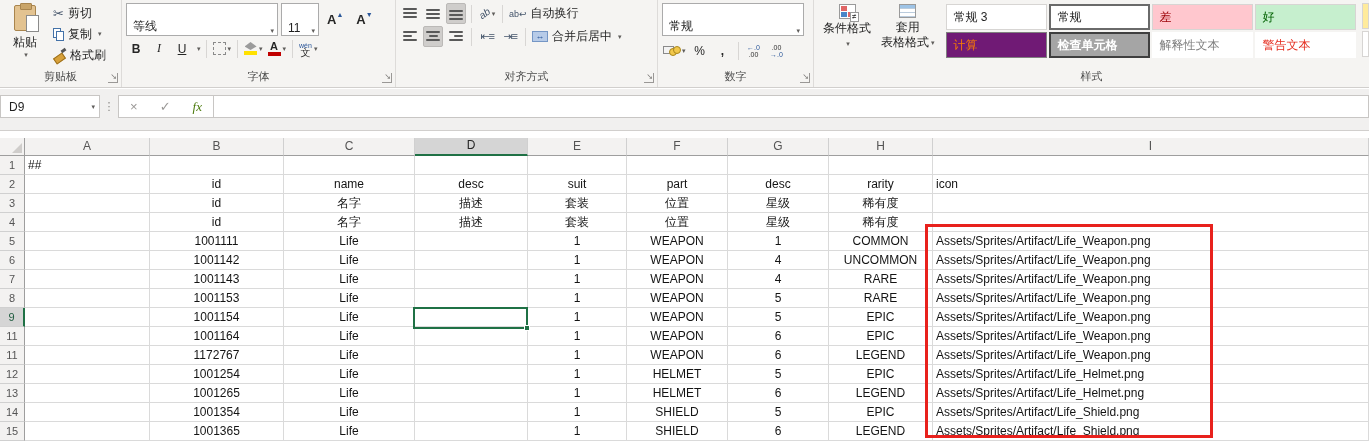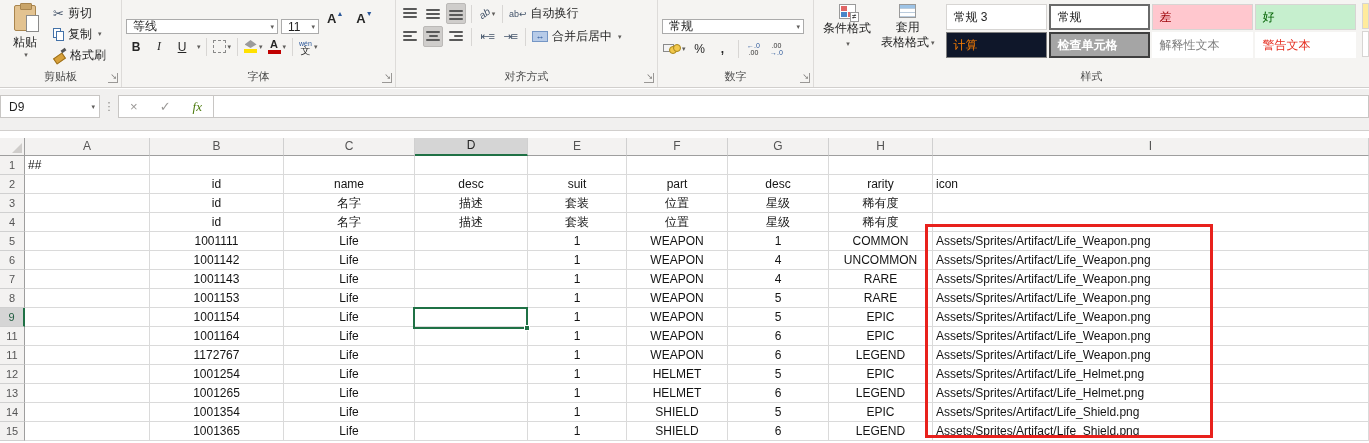--- a/index.html
+++ b/index.html
@@ -14,22 +14,22 @@
   .rg-body { flex:1; display:flex; padding:3px 4px 0 4px; }
   .rg-foot { height:18px; position:relative; display:flex; align-items:center; justify-content:center;
              font-size:11px; color:#4b4b4b; padding-bottom:3px; }
   .launcher { position:absolute; right:3px; bottom:4px; width:10px; height:10px;
               border:1px solid #9a9896; border-top:none; border-left:none; font-size:8px;
               line-height:7px; color:#7a7876; text-align:right; }
   .ribbtn { display:flex; align-items:center; justify-content:center; min-width:20px; height:21px;
             border:1px solid transparent; border-radius:2px; font-size:12px; color:#262626; cursor:default; }
   .pressed { background:#cfcdcb; border-color:#bbb9b7; }
   .drop { font-size:7px; color:#5f5d5b; margin-left:2px; }
-  .combo { display:flex; align-items:center; justify-content:space-between; background:#fff;
-           border:1px solid #ababab; height:15px; padding:0 3px 0 6px; font-size:12px; color:#1f1f1f;margin-top:16px; }
+  .combo { display:flex; align-items:flex-end; justify-content:space-between; background:#fff;
+           border:1px solid #ababab; height:33px; padding:0 3px 0 6px; font-size:12px; color:#1f1f1f; }
 
   
   .g-clip .rg-body { gap:4px; }
   .paste-big { display:flex; flex-direction:column; align-items:center; width:42px; padding-top:2px; }
   .clip-icon { position:relative; width:22px; height:26px; background:#e3c391; border:1px solid #a9854e; border-radius:2px; }
   .clip-icon:before { content:""; position:absolute; top:-3px; left:5px; width:10px; height:5px;
                       background:#c9a468; border:1px solid #a9854e; border-radius:1px; }
   .clip-icon .page { position:absolute; right:-4px; bottom:-2px; width:13px; height:17px;
                      background:#fff; border:1px solid #8b8b8b; }
   .paste-big .lbl { font-size:12px; color:#262626; margin-top:3px; }
@@ -99,21 +99,21 @@
   .tbl-ic { width:17px; height:14px; display:grid; grid-template-rows:4px 1fr 1fr; border:1px solid #9a9a9a;
             background:#fff; margin-bottom:2px; }
   .tbl-ic i { border-bottom:1px solid #bcd; } .tbl-ic .hd { background:#9dc3e6; }
   .gallery { display:grid; grid-template-columns:repeat(4,101px); grid-auto-rows:26px; gap:2px;
              margin-left:6px; align-content:start; padding-top:1px; }
   .gcell { display:flex; align-items:center; padding:0 7px; font-size:12px; background:#fff;
            border:1px solid #d7d5d3; color:#1f1f1f; }
   .gc-normal-sel { border:2px solid #6a6a6a; }
   .gc-bad { background:#ffc7ce; color:#9c0006; }
   .gc-good { background:#c6efce; color:#006100; }
-  .gc-calc { background:#0f172a; color:#fa7d00; border:1px solid #7f7f7f; }
+  .gc-calc { background:#701a75; color:#fa7d00; border:1px solid #7f7f7f; }
   .gc-check { background:#a5a5a5; color:#fff; font-weight:bold; border:2px solid #3f3f3f; }
   .gc-expl { color:#7f7f7f; border-color:transparent; }
   .gc-warn { color:#e52f21; border-color:transparent; }
   .g-sliver { position:absolute; right:0; top:3px; width:7px; height:26px; background:#ffeb9c; border:1px solid #d7d5d3; }
   .g-sliver2 { position:absolute; right:0; top:31px; width:7px; height:26px; background:#fff; border:1px solid #d7d5d3; }
 
   
   .formula-row { position:absolute; top:89px; left:0; width:1369px; height:42px; background:#f1f0ef;
                  border-bottom:1px solid #d1cfcd; display:flex; align-items:center; padding:0 0 6px 0; }
   .name-box { width:100px; height:23px; background:#fff; border:1px solid #c8c6c4; display:flex;

